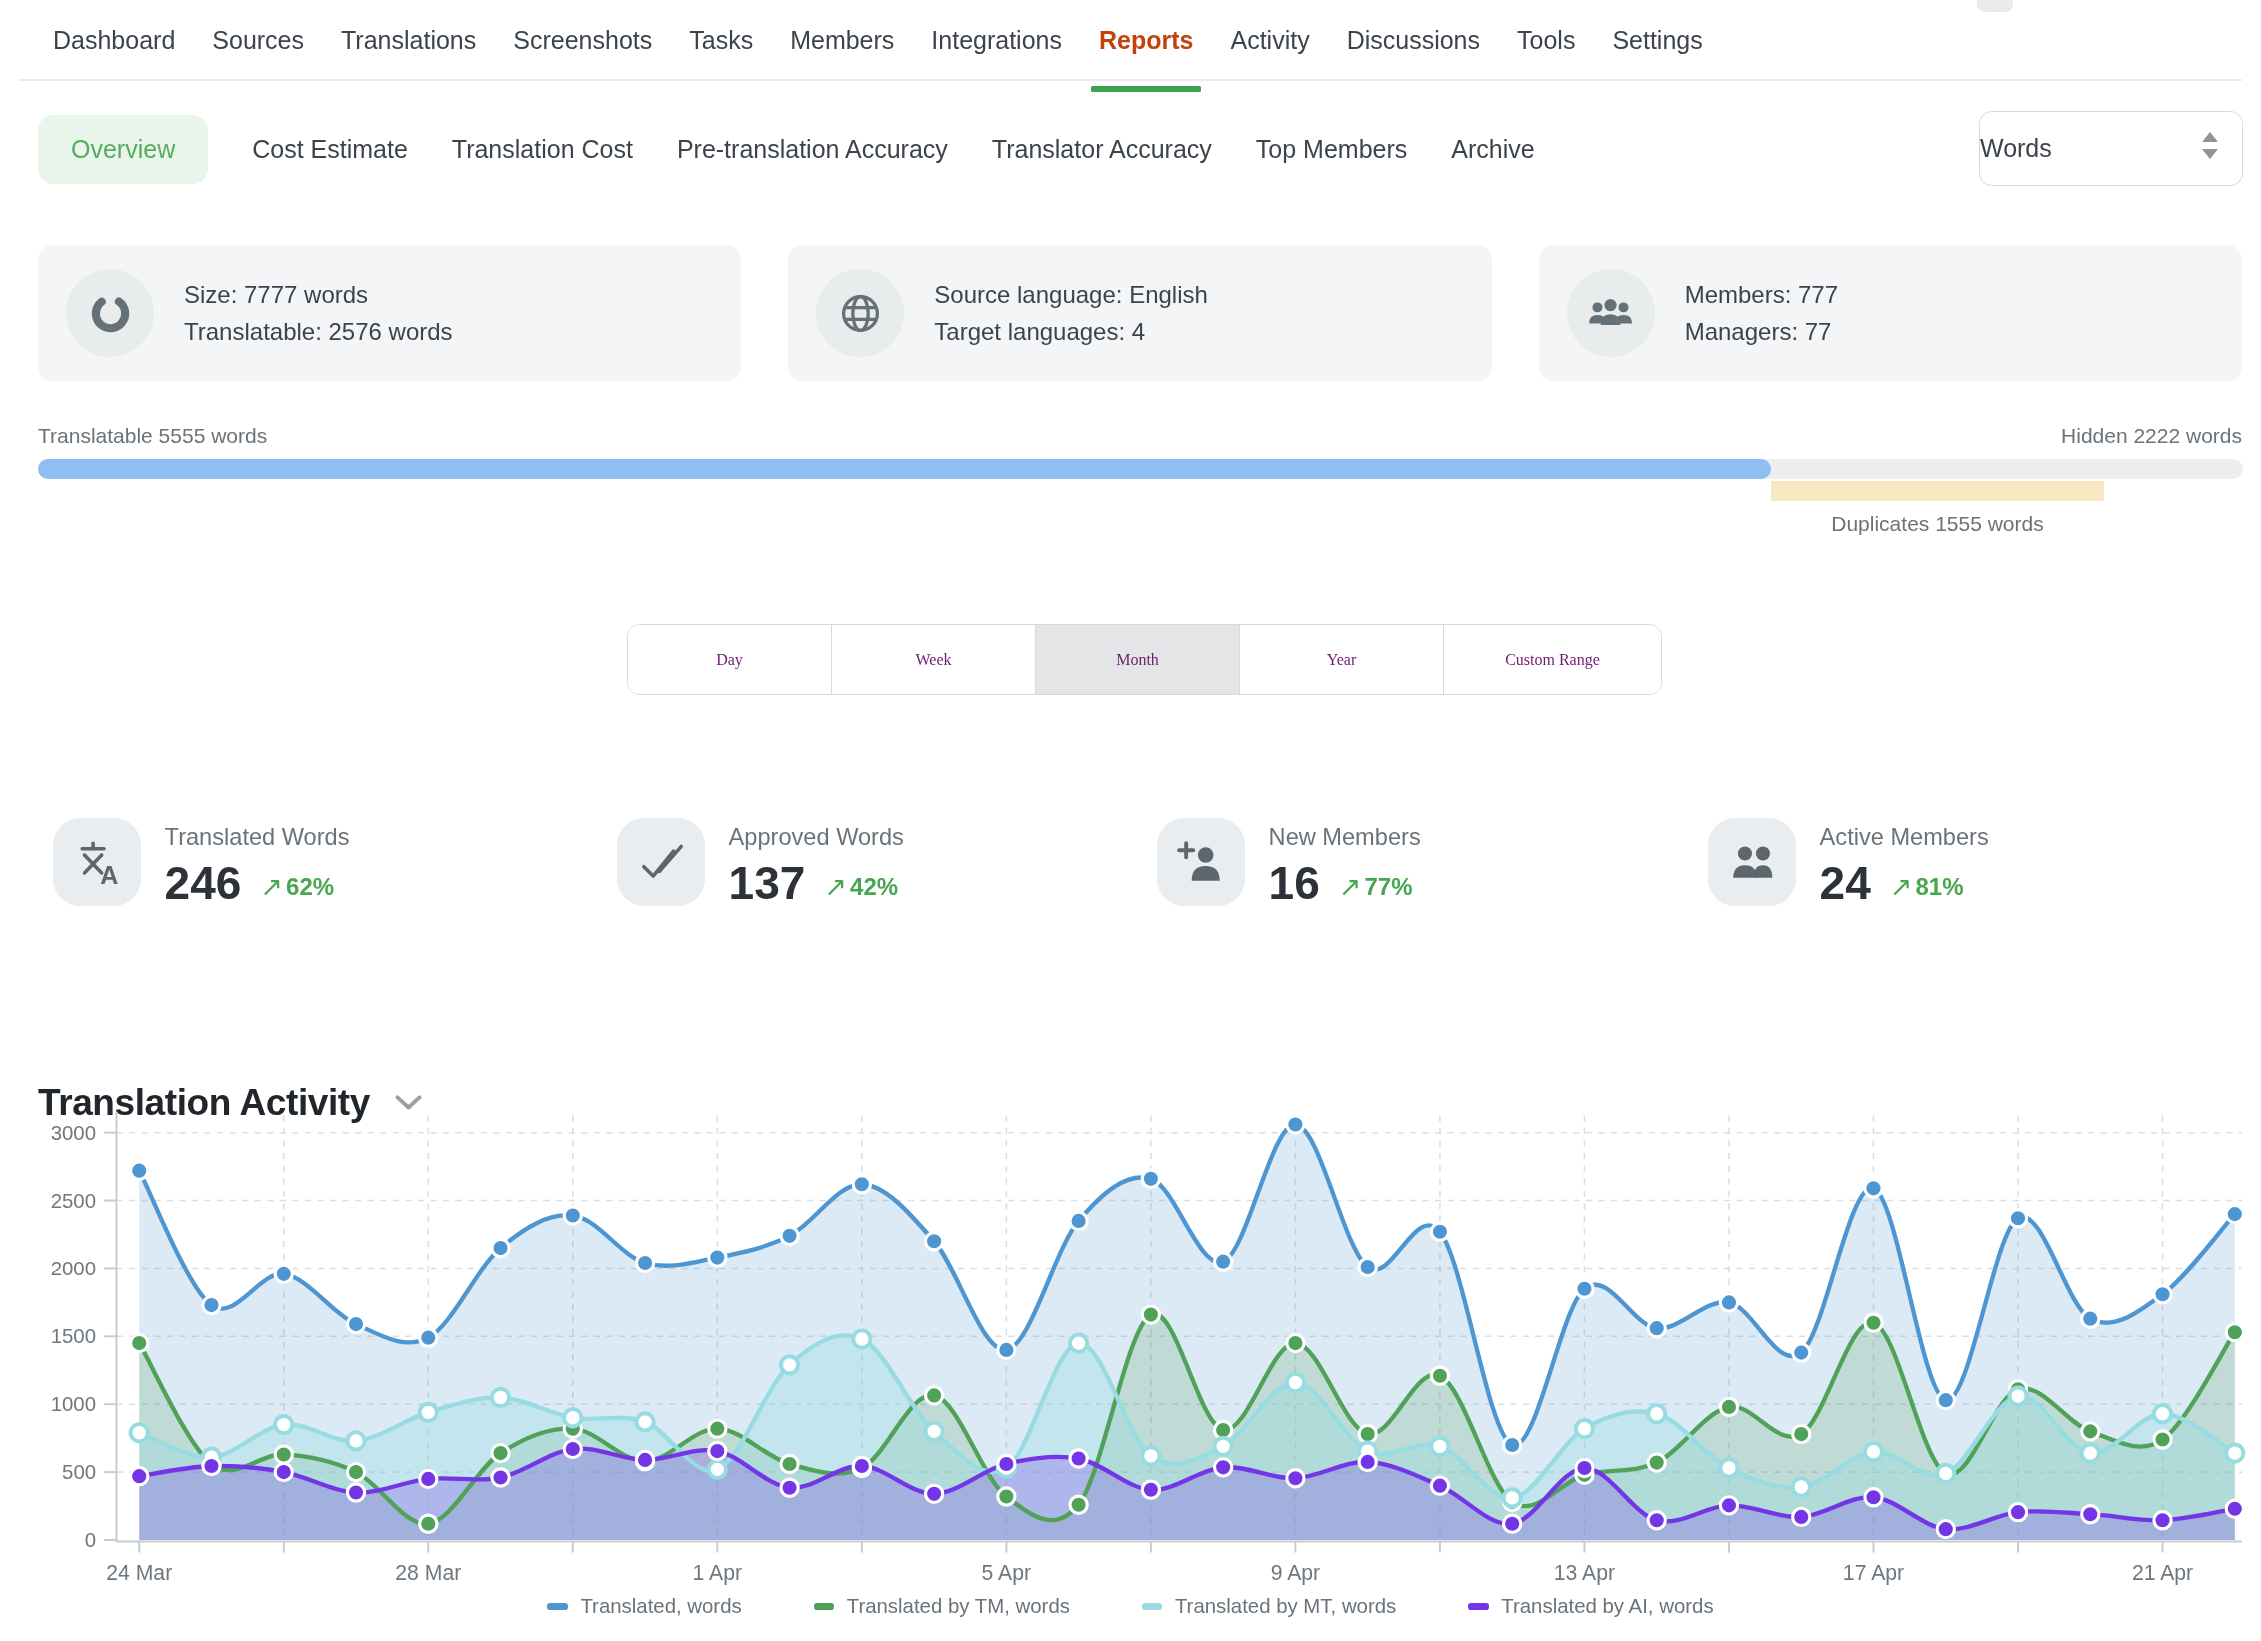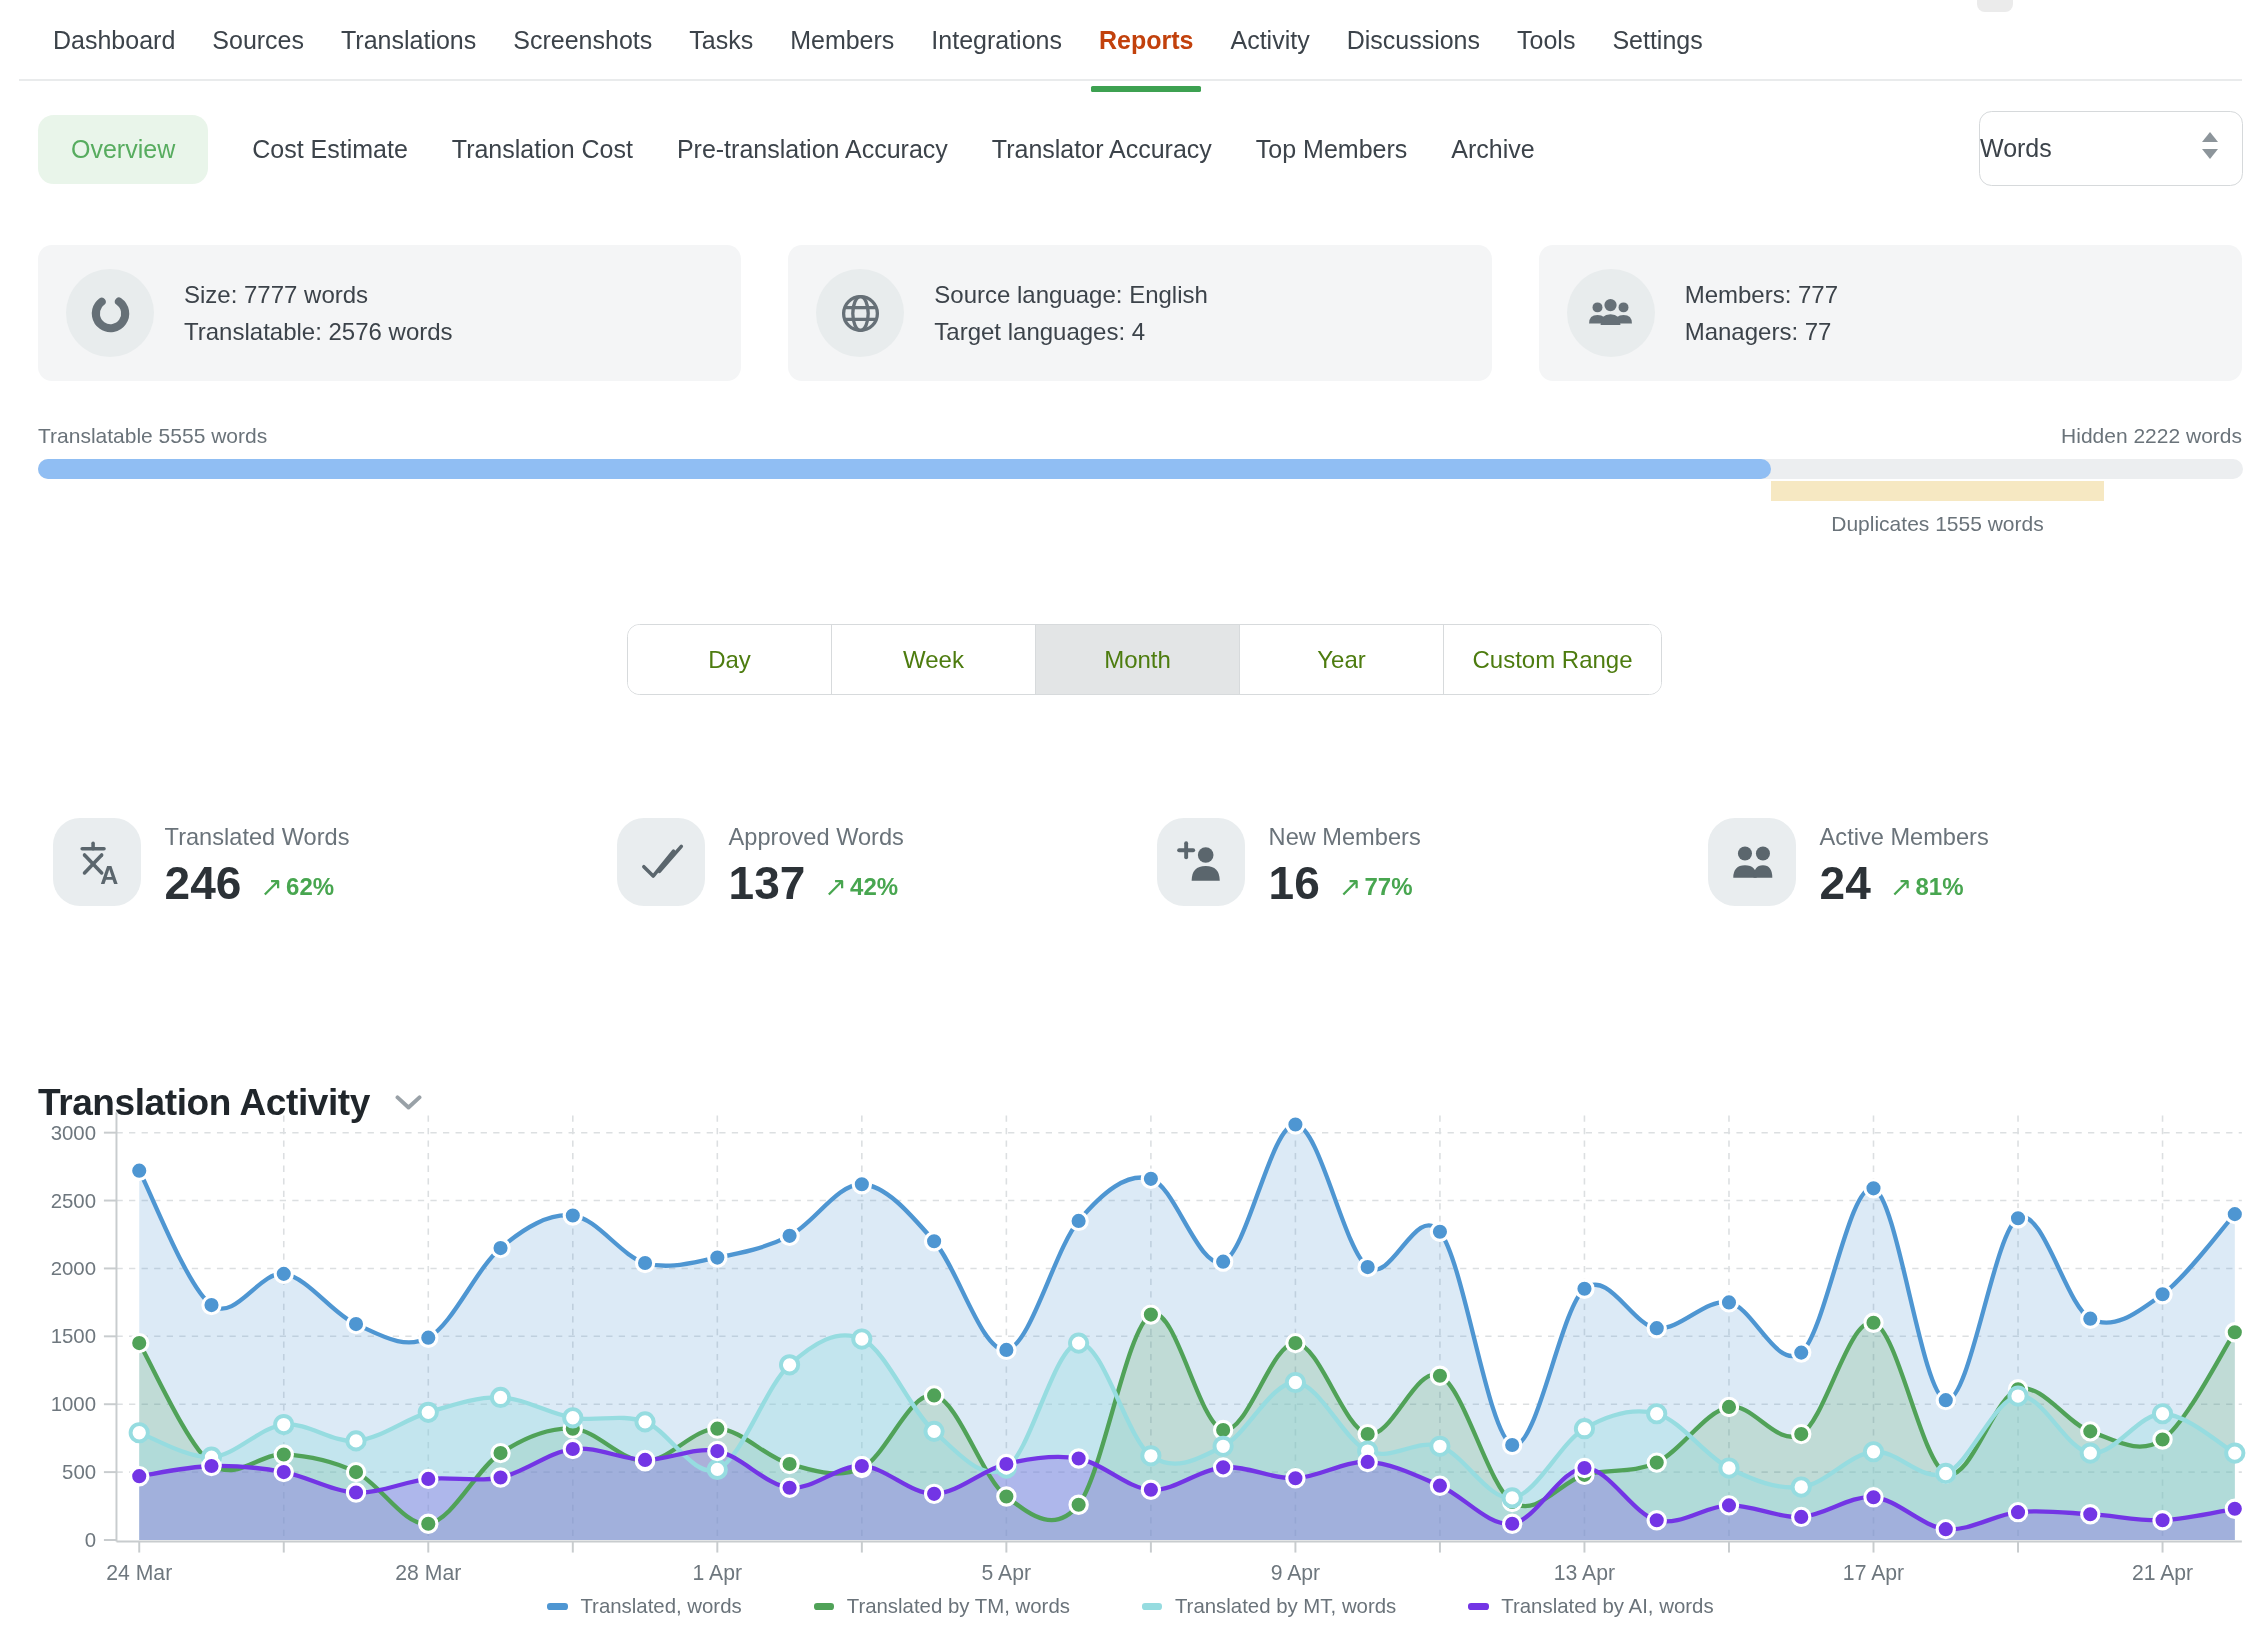--- a/index.html
+++ b/index.html
@@ -28,22 +28,22 @@
   .card .icircle{width:88px;height:88px;border-radius:50%;background:#e8eced;display:flex;align-items:center;justify-content:center;flex:none;}
   .card .ctext{margin-left:30px;font-size:24px;color:#3c434a;line-height:37px;}
   
   .plabel{position:absolute;top:424px;font-size:21px;color:#6a737a;}
   .pbar{position:absolute;left:38px;top:459px;width:2205px;height:20.4px;background:#eceef0;border-radius:10.2px;}
   .pbar .fill{position:absolute;left:0;top:0;height:20.4px;background:#90bef3;border-radius:10.2px;}
   .dupbar{position:absolute;top:481px;height:20.4px;background:#f6e8c2;}
   .duplabel{position:absolute;top:512px;font-size:21px;color:#6a737a;text-align:center;}
   
   .ranges{position:absolute;left:627px;top:624px;display:flex;border:1.6px solid #d7dadc;border-radius:12.6px;overflow:hidden;background:#fff;}
-  .ranges .rbtn{width:203px;height:69px;display:flex;align-items:center;justify-content:center;font-size:24px;color:#4d7c0f;
-                border-left:1.6px solid #d7dadc;cursor:pointer;background:#fff;}
+  .ranges .rbtn{width:203px;height:69px;display:flex;align-items:center;justify-content:center;font-size:16px;color:#701a75;
+                border-left:1.6px solid #d7dadc;cursor:pointer;background:#fff;font-family:Liberation Serif, serif;}
   .ranges .rbtn:first-child{border-left:none;}
   .ranges .rbtn.active{background:#e3e5e6;}
   
   .stat{position:absolute;top:818px;display:flex;}
   .stat .sicon{width:88px;height:88px;border-radius:27px;background:#e9edef;display:flex;align-items:center;justify-content:center;flex:none;}
   .stat .stext{margin-left:23.6px;display:flex;flex-direction:column;}
   .stat .slabel{font-size:23.6px;color:#6a737a;margin-top:6.3px;}
   .stat .srow{display:flex;align-items:center;gap:19px;margin-top:4.7px;}
   .stat .svalue{font-size:46px;font-weight:700;color:#2c3237;}
   .stat .sdelta{font-size:24px;font-weight:700;color:#48a650;display:flex;align-items:center;gap:3.1px;margin-top:7.9px;}

